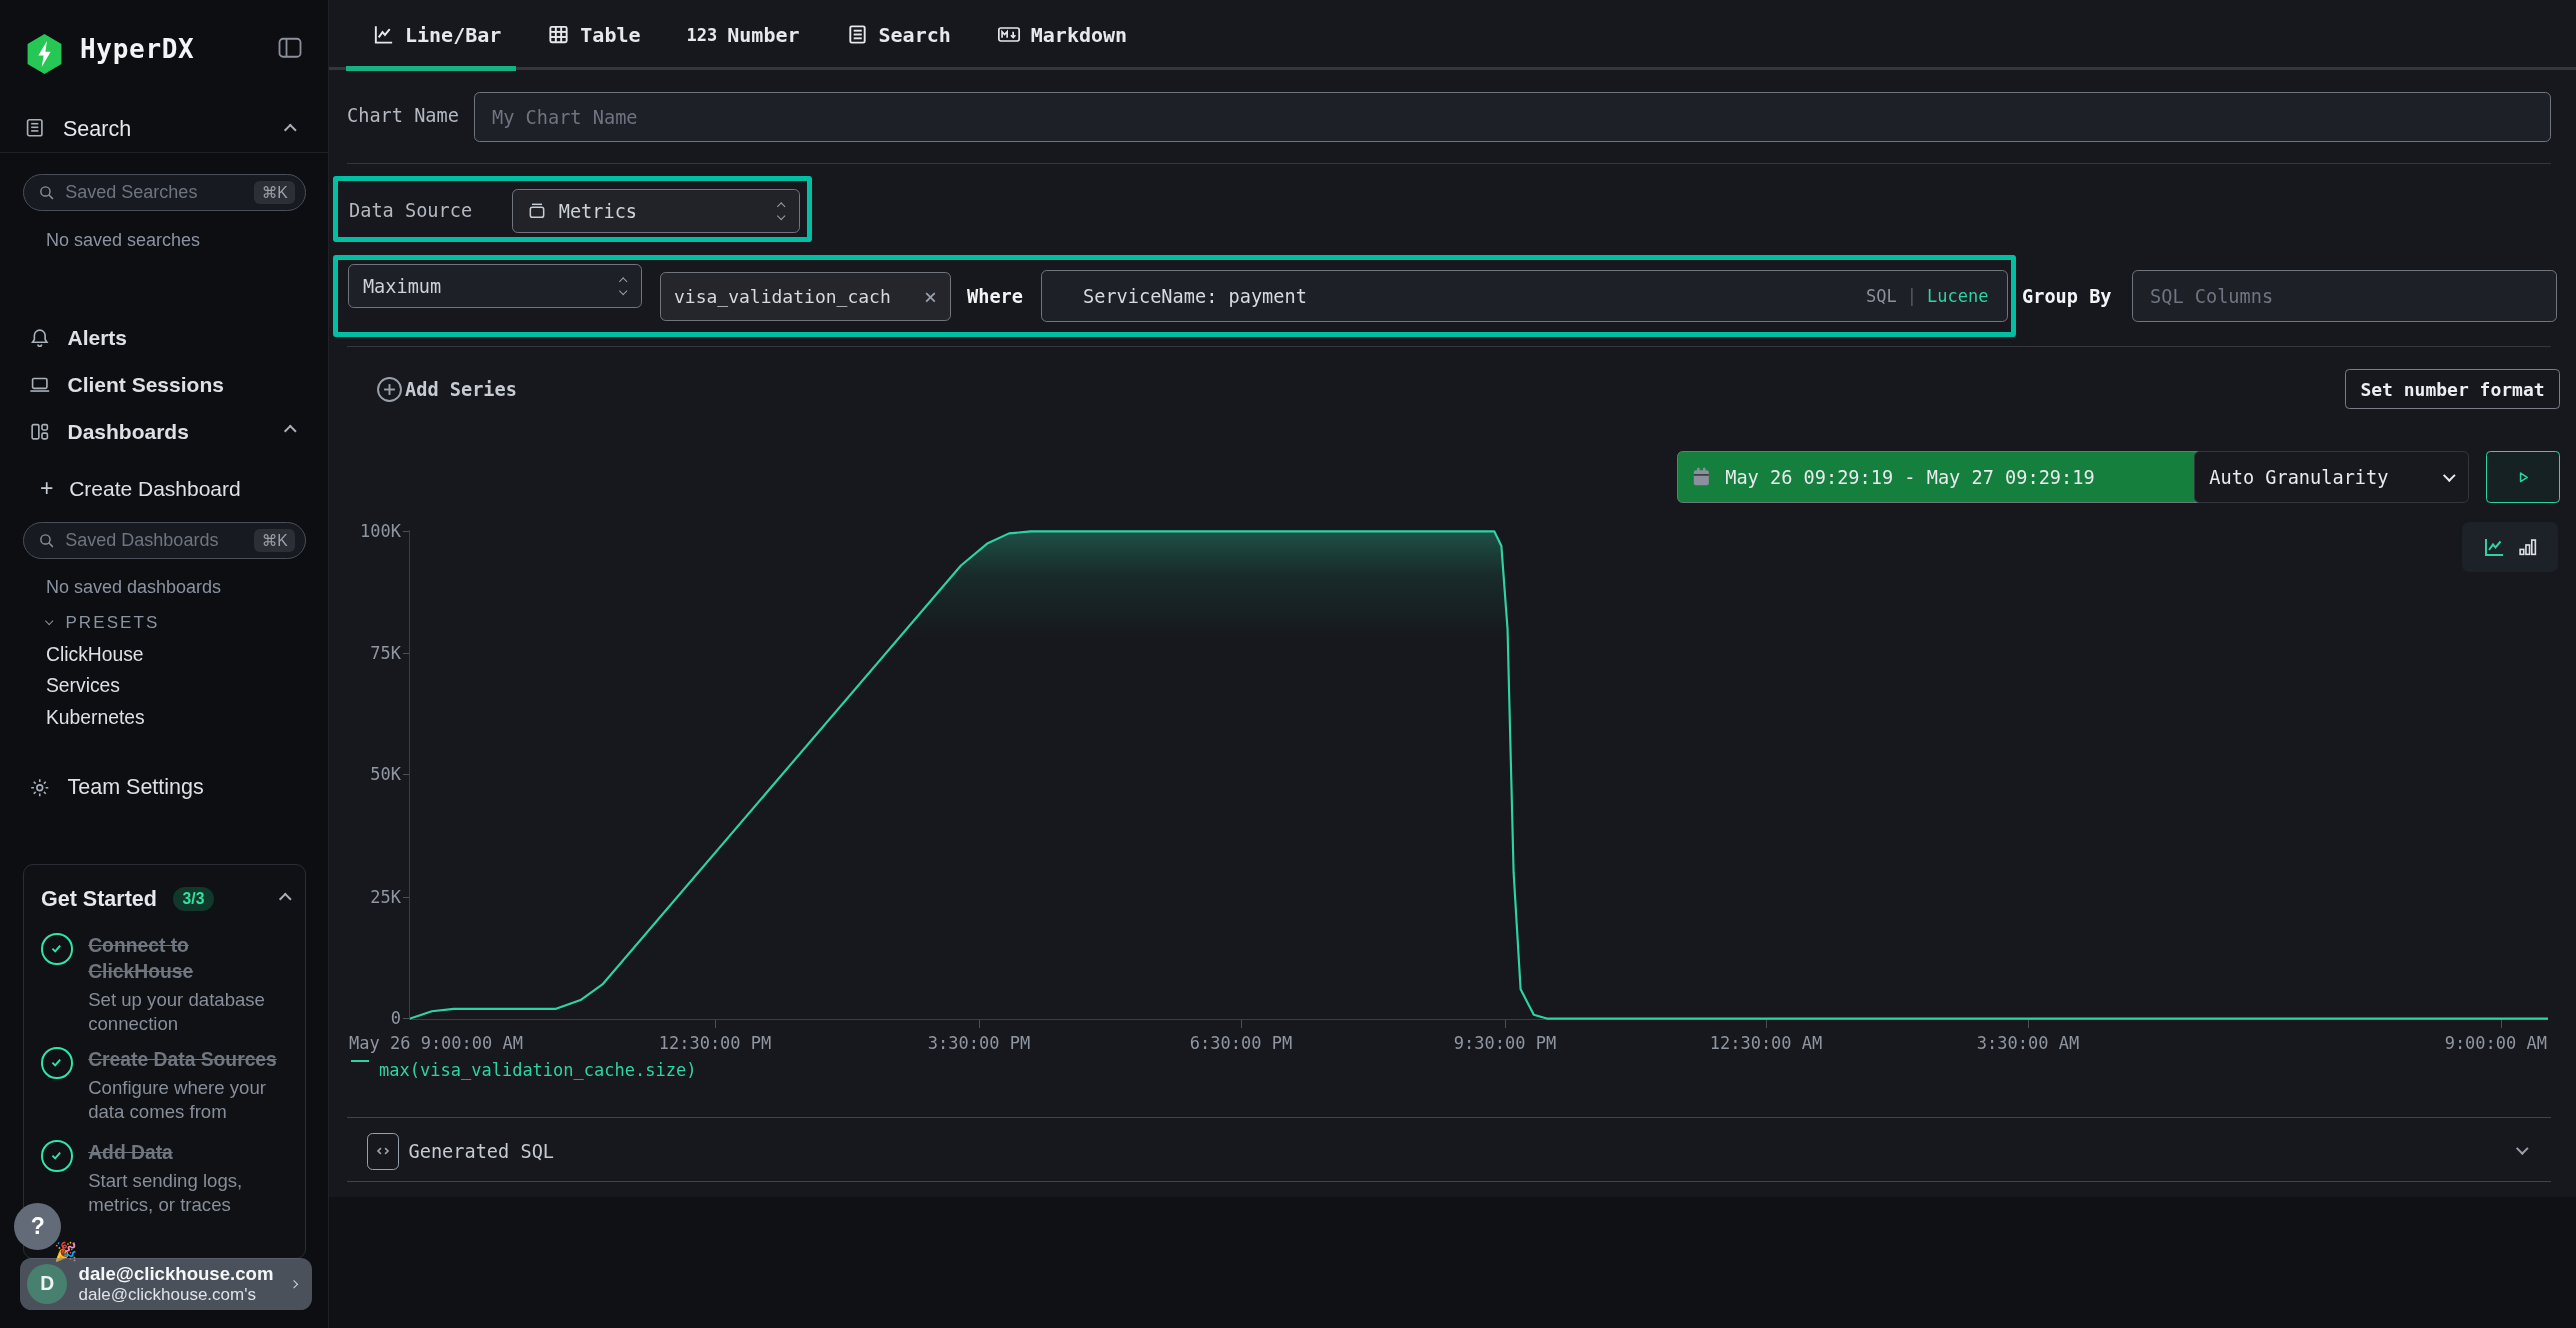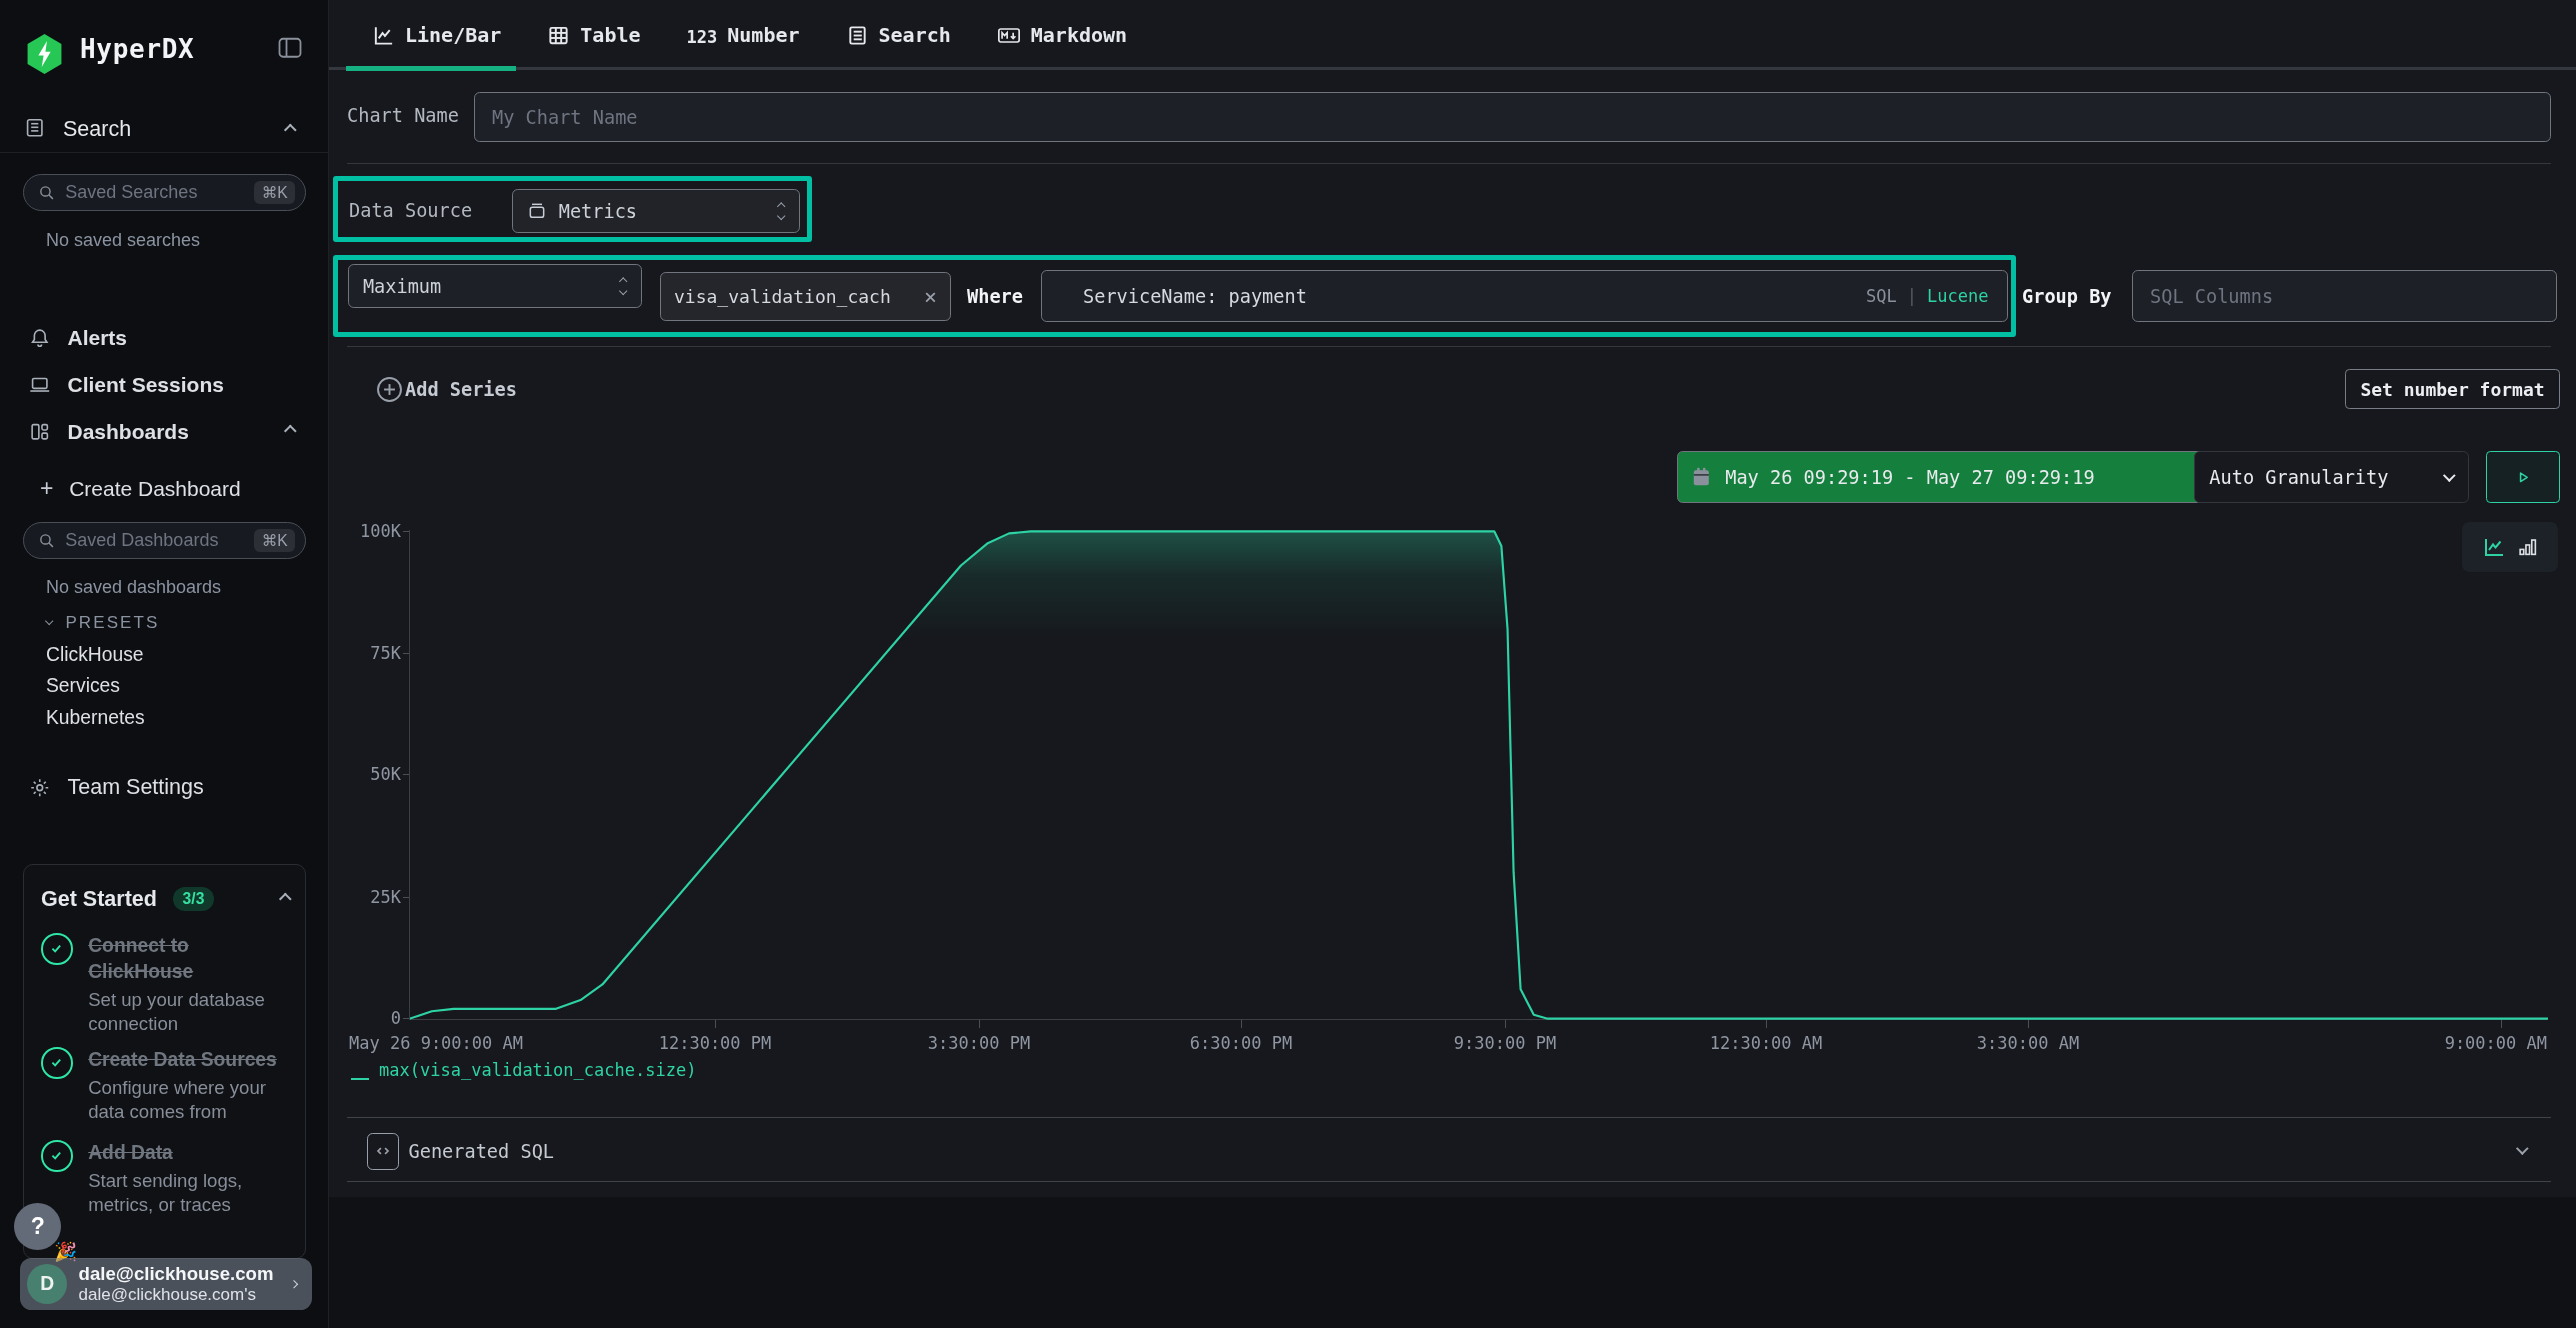--- a/index.html
+++ b/index.html
@@ -39,21 +39,21 @@
   .user-bar { position:absolute; left:20px; top:1258px; width:292px; height:52px; border-radius:11.4px; background:rgba(128,136,150,0.55); display:flex; align-items:center; z-index:9; }
   .avatar { width:40px; height:40px; border-radius:50%; background:#47806f; color:#eef3f1; font-weight:bold; font-size:19.3px; display:flex; align-items:center; justify-content:center; margin-left:7.2px; font-family:"Liberation Sans",sans-serif; }
   .user-email { font-size:18.6px; font-weight:bold; color:#f4f6f8; line-height:21.5px; }
   .user-sub { font-size:17px; color:#dfe3e9; line-height:20px; }
 
   
   .main { position:absolute; left:329px; top:0; width:2247px; height:1328px; background:#16181d; }
   .tab-underline-bg { position:absolute; left:0; top:67px; width:2247px; height:2.9px; background:#34373d; }
   .tab-underline-active { position:absolute; left:16.5px; top:66px; width:170px; height:5px; background:#15b182; }
   .tabbar { position:absolute; left:0; top:0; height:69px; display:flex; align-items:center; padding-left:43px; gap:46px; }
-  .tab { display:flex; align-items:flex-end; gap:10px; font-size:20px; font-weight:bold; color:#e5e8ec; }
+  .tab { display:flex; align-items:center; gap:10px; font-size:20px; font-weight:bold; color:#e5e8ec; }
   .tab .t-ico { color:#e5e8ec; }
   .num-ico { font-size:17px; font-weight:bold; letter-spacing:0; }
 
   .flabel { font-size:18.6px; color:#b3b8c1; }
   .input { position:absolute; border:1.4px solid #70757e; border-radius:5.7px; background:#1d2026; color:#d6dae0; font-family:"DejaVu Sans Mono","Liberation Mono",monospace; font-size:18.6px; padding:0 17px; outline:none; }
   .input::placeholder { color:#6e7480; }
   .divider { position:absolute; left:18px; width:2204px; height:1.4px; background:#34373d; }
   .select { position:absolute; border:1.4px solid #70757e; border-radius:5.7px; background:#212329; display:flex; align-items:center; padding:0 14.3px; color:#cdd2d9; font-size:18.6px; }
   .chv { display:inline-block; width:8.6px; height:8.6px; border-right:2.1px solid currentColor; border-bottom:2.1px solid currentColor; }
   .chv.up { transform:rotate(-135deg); } .chv.down { transform:rotate(45deg); } .chv.right { transform:rotate(-45deg); }
@@ -67,21 +67,21 @@
   .btn { position:absolute; border:1.4px solid #787d87; border-radius:4.3px; display:flex; align-items:center; justify-content:center; font-size:18px; font-weight:bold; color:#eceef1; background:transparent; }
   .toggle { position:absolute; left:2133px; top:522px; width:96px; height:50px; background:#1d2228; border-radius:7.2px; display:flex; align-items:center; justify-content:center; gap:11.4px; }
 
   .ylab { position:absolute; width:72px; text-align:right; font-size:17px; color:#8f96a1; }
   .ytick { position:absolute; width:6.4px; height:1.4px; background:#4a4e55; left:74px; }
   .xlab { position:absolute; top:1033px; font-size:17px; color:#8f96a1; white-space:nowrap; }
   .xlab.c { transform:translateX(-50%); }
   .xlab.r { transform:translateX(-100%); }
   .xtick { position:absolute; top:1020px; width:1.4px; height:7.9px; background:#4a4e55; }
   .plot { position:absolute; left:80px; top:530px; width:2138px; height:490px; border-left:1.4px solid #3b3e44; border-bottom:1.4px solid #3b3e44; }
-  .legend { position:absolute; left:21.5px; top:1060px; display:flex; align-items:flex-end; gap:10px; color:#2ed3a5; font-size:17px; }
+  .legend { position:absolute; left:21.5px; top:1060px; display:flex; align-items:flex-start; gap:10px; color:#2ed3a5; font-size:17px; }
   .legend .dash { width:18.6px; height:2.1px; background:#2ed3a5; }
 
   .gensql-row { position:absolute; left:0; top:1123px; width:2247px; height:56px; display:flex; align-items:center; }
   .gs-code { margin-left:38px; width:31.5px; height:37px; border:1.4px solid #9aa0aa; border-radius:5.7px; color:#9aa0aa; display:flex; align-items:center; justify-content:center; }
   .gensql-lbl { margin-left:10px; font-size:18.6px; color:#c6cbd3; }
   .bottom-band { position:absolute; left:0; top:1197px; width:2247px; height:131px; background:#0f1115; }
 </style>
 </head>
 <body>
 

